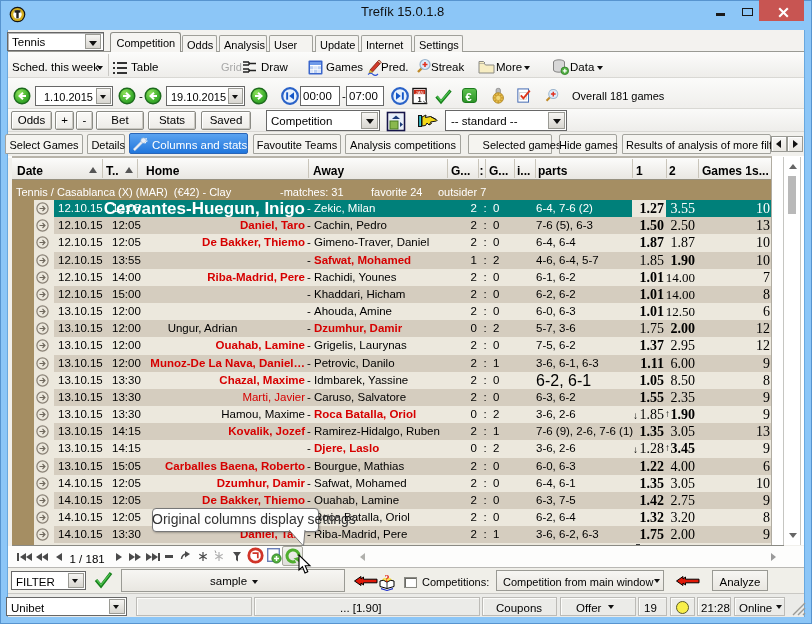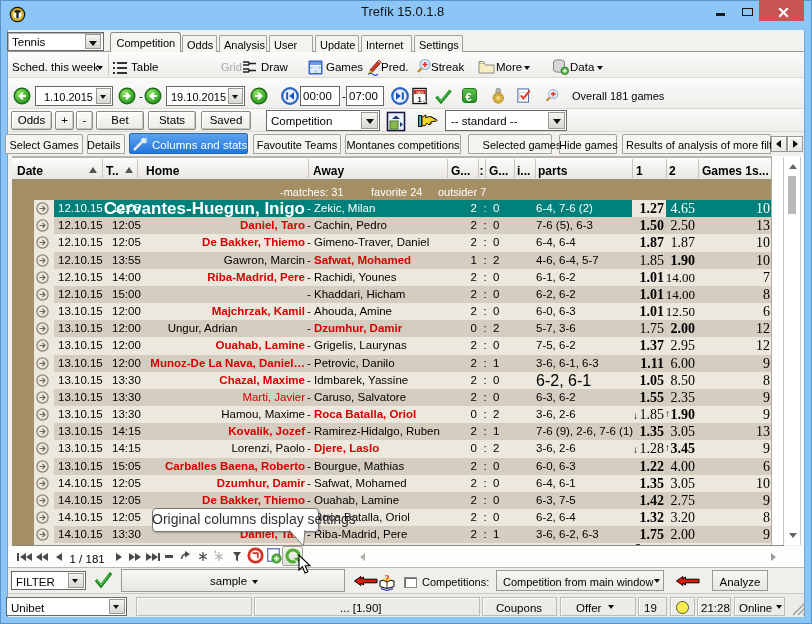--- a/index.html
+++ b/index.html
@@ -218,33 +218,33 @@
 <path d="M13.5 4.5 l5.5 3 M13 11 l-0.5 2" stroke="#111" stroke-width="0.8" fill="none"></path>
 </svg>
 <div style="left:445px;top:110px;width:122px;height:21px;background:#fff;border:1px solid #676767;"></div>
 <div style="left:451px;top:115px;font-size:11.5px;">-- standard --</div>
 <div style="left:548px;top:112px;width:17px;height:17px;background:linear-gradient(#f6f5f3,#d8d6d0);border:1px solid #9a9a94;"></div>
 <div style="left:553px;top:119px;width:0px;height:0px;border-left:4px solid transparent;border-right:4px solid transparent;border-top:5px solid #111;"></div>
 <div style="left:8px;top:132px;width:796px;height:24px;background:#f1f0ec;"></div>
 <div style="left:5px;top:134px;width:78px;height:20px;background:#f5f4f0;border:1px solid #a3a39d;border-radius:2px 2px 0 0;"></div>
 <div style="left:5px;top:139px;width:78px;text-align:center;font-size:11px;color:#000;white-space:nowrap;">Select Games</div>
 <div style="left:87px;top:134px;width:38px;height:20px;background:#f5f4f0;border:1px solid #a3a39d;border-radius:2px 2px 0 0;"></div>
-<div style="left:87px;top:139px;width:38px;text-align:left;font-size:11px;color:#000;white-space:nowrap;">Details</div>
+<div style="left:87px;top:139px;width:38px;text-align:right;font-size:11px;color:#000;white-space:nowrap;">Details</div>
 <div style="left:129px;top:133px;width:119px;height:21px;background:linear-gradient(#5ba3f0,#2176dc);border:1px solid #2a66b8;border-radius:2px;"></div>
 <svg style="left:133px;top:137px" width="16" height="14" viewBox="0 0 16 14">
 <path d="M1 13 L9 5" stroke="#c8d4e4" stroke-width="2.6"></path>
 <path d="M1 13 L9 5" stroke="#eef2f8" stroke-width="1.2"></path>
 <circle cx="10.5" cy="3.5" r="2.6" fill="#e8eef8" stroke="#aabccc" stroke-width="0.6"></circle>
 <path d="M13 1 l0.5 1.5 M14.5 4 l-1.5 0.3 M12 6.5 l0.8-1.4" stroke="#fff" stroke-width="1"></path>
 </svg>
 <div style="left:152px;top:139px;font-size:11.5px;color:#fff;">Columns and stats</div>
 <div style="left:253px;top:134px;width:88px;height:20px;background:#f5f4f0;border:1px solid #a3a39d;border-radius:2px 2px 0 0;"></div>
 <div style="left:253px;top:139px;width:88px;text-align:center;font-size:11px;color:#000;white-space:nowrap;">Favoutite Teams</div>
 <div style="left:345px;top:134px;width:116px;height:20px;background:#f5f4f0;border:1px solid #a3a39d;border-radius:2px 2px 0 0;"></div>
-<div style="left:345px;top:139px;width:116px;text-align:center;font-size:11px;color:#000;white-space:nowrap;">Montanes competitions</div>
+<div style="left:345px;top:139px;width:116px;text-align:center;font-size:11px;color:#000;white-space:nowrap;">Analysis competitions</div>
 <div style="left:468px;top:134px;width:84px;height:20px;background:#f5f4f0;border:1px solid #a3a39d;border-radius:2px 2px 0 0;"></div>
 <div style="left:468px;top:139px;width:108px;text-align:center;font-size:11px;color:#000;white-space:nowrap;">Selected games</div>
 <div style="left:559px;top:134px;width:58px;height:20px;background:#f5f4f0;border:1px solid #a3a39d;border-radius:2px 2px 0 0;"></div>
 <div style="left:559px;top:139px;width:58px;text-align:center;font-size:11px;color:#000;white-space:nowrap;">Hide games</div>
 <div style="left:622px;top:134px;width:149px;height:20px;background:#f5f4f0;border:1px solid #a3a39d;border-radius:2px 2px 0 0;"></div>
 <div style="left:626px;top:139px;width:145px;text-align:left;font-size:11px;color:#000;white-space:nowrap;overflow:hidden;">Results of analysis of more filt</div>
 <div style="left:770.5px;top:136px;width:16px;height:16px;background:linear-gradient(#f8f7f5,#e8e6e1);border:1px solid #9a9a94;box-shadow:inset 1px 1px 0 #fff;"></div>
 <div style="left:776px;top:140px;width:0px;height:0px;border-top:4px solid transparent;border-bottom:4px solid transparent;border-right:5px solid #111;"></div>
 <div style="left:787px;top:136px;width:16px;height:16px;background:linear-gradient(#f8f7f5,#e8e6e1);border:1px solid #9a9a94;box-shadow:inset 1px 1px 0 #fff;"></div>
 <div style="left:793px;top:140px;width:0px;height:0px;border-top:4px solid transparent;border-bottom:4px solid transparent;border-left:5px solid #111;"></div>
@@ -270,20 +270,21 @@
 <div style="left:479.5px;top:164px;font-size:12px;font-weight:bold;color:#000;">:</div>
 <div style="left:489px;top:164px;font-size:12px;font-weight:bold;color:#000;">G...</div>
 <div style="left:517px;top:164px;font-size:12px;font-weight:bold;color:#000;">i...</div>
 <div style="left:538px;top:164px;font-size:12px;font-weight:bold;color:#000;">parts</div>
 <div style="left:636px;top:164px;font-size:12px;font-weight:bold;color:#000;">1</div>
 <div style="left:669px;top:164px;font-size:12px;font-weight:bold;color:#000;">2</div>
 <div style="left:702px;top:164px;font-size:12px;font-weight:bold;color:#000;">Games 1s...</div>
 <div style="left:89px;top:167px;width:0px;height:0px;border-left:4.5px solid transparent;border-right:4.5px solid transparent;border-bottom:6px solid #555;"></div>
 <div style="left:125px;top:167px;width:0px;height:0px;border-left:4.5px solid transparent;border-right:4.5px solid transparent;border-bottom:6px solid #555;"></div>
 <div style="left:12px;top:180px;width:760px;height:20px;background:#a58e63;"></div>
+<div style="left:16px;top:186px;font-size:11px;color:#fff;">Tennis / Casablanca (X) (MAR)&nbsp; (€42) - Clay</div>
 <div style="left:280px;top:186px;font-size:11px;color:#fff;">-matches: 31</div>
 <div style="left:371px;top:186px;font-size:11px;color:#fff;">favorite 24</div>
 <div style="left:438px;top:186px;font-size:11px;color:#fff;">outsider 7</div>
 <div style="left:11.5px;top:200px;width:22px;height:345px;background:#a58e63;"></div>
 <div style="left:33.5px;top:200px;width:20px;height:345px;background:#ece8dd;"></div>
 <div style="left:53.5px;top:200px;width:718.5px;height:17px;background:#00807a;"></div>
 <div style="left:631.5px;top:200px;width:34px;height:17px;background:#ece8dd;"></div>
 <svg style="left:36px;top:202px" width="13" height="13" viewBox="0 0 13 13">
 <circle cx="6.5" cy="6.5" r="5.6" fill="none" stroke="#8a8276" stroke-width="1.2"></circle>
 <path d="M3.5 6.5 h5 M6.5 4 L9 6.5 L6.5 9" stroke="#6e675c" stroke-width="1.1" fill="none"></path>
@@ -291,21 +292,21 @@
 <div style="left:58px;top:203px;width:43px;text-align:right;font-size:11.5px;line-height:11.5px;white-space:nowrap;color:#fff">12.10.15</div>
 <div style="left:112px;top:203px;font-size:11.5px;line-height:11.5px;white-space:nowrap;color:#fff">12:05</div>
 <div style="left:100px;top:203px;width:205px;text-align:right;font-size:17px;line-height:11.5px;white-space:nowrap;color:#fff;font-weight:bold">Cervantes-Huegun, Inigo</div>
 <div style="left:305px;top:203px;width:8px;text-align:center;font-size:11.5px;line-height:11.5px;color:#fff">-</div>
 <div style="left:314px;top:203px;font-size:11.5px;line-height:11.5px;white-space:nowrap;color:#fff;font-weight:normal">Zekic, Milan</div>
 <div style="left:440px;top:203px;width:37px;text-align:right;font-size:11.5px;line-height:11.5px;color:#fff">2</div>
 <div style="left:478px;top:203px;width:14px;text-align:center;font-size:11.5px;line-height:11.5px;color:#fff">:</div>
 <div style="left:493px;top:203px;font-size:11.5px;line-height:11.5px;color:#fff">0</div>
 <div style="left:536px;top:203px;font-size:11.5px;line-height:11.5px;white-space:nowrap;color:#fff">6-4, 7-6 (2)</div>
 <div class="ser" style="left:610px;top:202px;width:54px;text-align:right;font-weight:bold;color:#000">1.27</div>
-<div class="ser" style="left:664.5px;top:202px;width:30.5px;text-align:right;font-weight:normal;color:#fff;font-size:14px">4.65</div>
+<div class="ser" style="left:664.5px;top:202px;width:30.5px;text-align:right;font-weight:normal;color:#fff;font-size:14px">3.55</div>
 <div class="ser" style="left:700px;top:202px;width:70px;text-align:right;color:#fff">10</div>
 <div style="left:53.5px;top:217px;width:718.5px;height:17px;background:#d5cdbf;"></div>
 <svg style="left:36px;top:219px" width="13" height="13" viewBox="0 0 13 13">
 <circle cx="6.5" cy="6.5" r="5.6" fill="none" stroke="#8a8276" stroke-width="1.2"></circle>
 <path d="M3.5 6.5 h5 M6.5 4 L9 6.5 L6.5 9" stroke="#6e675c" stroke-width="1.1" fill="none"></path>
 </svg>
 <div style="left:58px;top:220px;width:43px;text-align:right;font-size:11.5px;line-height:11.5px;white-space:nowrap;color:#000">12.10.15</div>
 <div style="left:112px;top:220px;font-size:11.5px;line-height:11.5px;white-space:nowrap;color:#000">12:05</div>
 <div style="left:100px;top:220px;width:205px;text-align:right;font-size:11.5px;line-height:11.5px;white-space:nowrap;color:#d60000;font-weight:bold">Daniel, Taro</div>
 <div style="left:305px;top:220px;width:8px;text-align:center;font-size:11.5px;line-height:11.5px;color:#000">-</div>
@@ -334,21 +335,20 @@
 <div class="ser" style="left:610px;top:236px;width:54px;text-align:right;font-weight:bold;color:#000">1.87</div>
 <div class="ser" style="left:664.5px;top:236px;width:30.5px;text-align:right;font-weight:normal;color:#000;font-size:14px">1.87</div>
 <div class="ser" style="left:700px;top:236px;width:70px;text-align:right;color:#000">10</div>
 <div style="left:53.5px;top:252px;width:718.5px;height:17px;background:#d5cdbf;"></div>
 <svg style="left:36px;top:254px" width="13" height="13" viewBox="0 0 13 13">
 <circle cx="6.5" cy="6.5" r="5.6" fill="none" stroke="#8a8276" stroke-width="1.2"></circle>
 <path d="M3.5 6.5 h5 M6.5 4 L9 6.5 L6.5 9" stroke="#6e675c" stroke-width="1.1" fill="none"></path>
 </svg>
 <div style="left:58px;top:255px;width:43px;text-align:right;font-size:11.5px;line-height:11.5px;white-space:nowrap;color:#000">12.10.15</div>
 <div style="left:112px;top:255px;font-size:11.5px;line-height:11.5px;white-space:nowrap;color:#000">13:55</div>
-<div style="left:100px;top:255px;width:205px;text-align:right;font-size:11.5px;line-height:11.5px;white-space:nowrap;color:#000;font-weight:normal">Gawron, Marcin</div>
 <div style="left:305px;top:255px;width:8px;text-align:center;font-size:11.5px;line-height:11.5px;color:#000">-</div>
 <div style="left:314px;top:255px;font-size:11.5px;line-height:11.5px;white-space:nowrap;color:#d60000;font-weight:bold">Safwat, Mohamed</div>
 <div style="left:440px;top:255px;width:37px;text-align:right;font-size:11.5px;line-height:11.5px;color:#000">1</div>
 <div style="left:478px;top:255px;width:14px;text-align:center;font-size:11.5px;line-height:11.5px;color:#000">:</div>
 <div style="left:493px;top:255px;font-size:11.5px;line-height:11.5px;color:#000">2</div>
 <div style="left:536px;top:255px;font-size:11.5px;line-height:11.5px;white-space:nowrap;color:#000">4-6, 6-4, 5-7</div>
 <div class="ser" style="left:610px;top:254px;width:54px;text-align:right;font-weight:normal;color:#000">1.85</div>
 <div class="ser" style="left:664.5px;top:254px;width:30.5px;text-align:right;font-weight:bold;color:#000;font-size:14px">1.90</div>
 <div class="ser" style="left:700px;top:254px;width:70px;text-align:right;color:#000">10</div>
 <div style="left:53.5px;top:269px;width:718.5px;height:17px;background:#ece8dd;"></div>
@@ -384,21 +384,20 @@
 <div class="ser" style="left:610px;top:288px;width:54px;text-align:right;font-weight:bold;color:#000">1.01</div>
 <div class="ser" style="left:664.5px;top:288px;width:30.5px;text-align:right;font-weight:normal;color:#000;font-size:13px">14.00</div>
 <div class="ser" style="left:700px;top:288px;width:70px;text-align:right;color:#000">8</div>
 <div style="left:53.5px;top:303px;width:718.5px;height:17px;background:#ece8dd;"></div>
 <svg style="left:36px;top:305px" width="13" height="13" viewBox="0 0 13 13">
 <circle cx="6.5" cy="6.5" r="5.6" fill="none" stroke="#8a8276" stroke-width="1.2"></circle>
 <path d="M3.5 6.5 h5 M6.5 4 L9 6.5 L6.5 9" stroke="#6e675c" stroke-width="1.1" fill="none"></path>
 </svg>
 <div style="left:58px;top:306px;width:43px;text-align:right;font-size:11.5px;line-height:11.5px;white-space:nowrap;color:#000">13.10.15</div>
 <div style="left:112px;top:306px;font-size:11.5px;line-height:11.5px;white-space:nowrap;color:#000">12:00</div>
-<div style="left:100px;top:306px;width:205px;text-align:right;font-size:11.5px;line-height:11.5px;white-space:nowrap;color:#d60000;font-weight:bold">Majchrzak, Kamil</div>
 <div style="left:305px;top:306px;width:8px;text-align:center;font-size:11.5px;line-height:11.5px;color:#000">-</div>
 <div style="left:314px;top:306px;font-size:11.5px;line-height:11.5px;white-space:nowrap;color:#000;font-weight:normal">Ahouda, Amine</div>
 <div style="left:440px;top:306px;width:37px;text-align:right;font-size:11.5px;line-height:11.5px;color:#000">2</div>
 <div style="left:478px;top:306px;width:14px;text-align:center;font-size:11.5px;line-height:11.5px;color:#000">:</div>
 <div style="left:493px;top:306px;font-size:11.5px;line-height:11.5px;color:#000">0</div>
 <div style="left:536px;top:306px;font-size:11.5px;line-height:11.5px;white-space:nowrap;color:#000">6-0, 6-3</div>
 <div class="ser" style="left:610px;top:305px;width:54px;text-align:right;font-weight:bold;color:#000">1.01</div>
 <div class="ser" style="left:664.5px;top:305px;width:30.5px;text-align:right;font-weight:normal;color:#000;font-size:13px">12.50</div>
 <div class="ser" style="left:700px;top:305px;width:70px;text-align:right;color:#000">6</div>
 <div style="left:53.5px;top:320px;width:718.5px;height:17px;background:#d5cdbf;"></div>
@@ -522,21 +521,20 @@
 <div class="ser" style="left:610px;top:425px;width:54px;text-align:right;font-weight:bold;color:#000">1.35</div>
 <div class="ser" style="left:664.5px;top:425px;width:30.5px;text-align:right;font-weight:normal;color:#000;font-size:14px">3.05</div>
 <div class="ser" style="left:700px;top:425px;width:70px;text-align:right;color:#000">13</div>
 <div style="left:53.5px;top:440px;width:718.5px;height:18px;background:#ece8dd;"></div>
 <svg style="left:36px;top:442px" width="13" height="13" viewBox="0 0 13 13">
 <circle cx="6.5" cy="6.5" r="5.6" fill="none" stroke="#8a8276" stroke-width="1.2"></circle>
 <path d="M3.5 6.5 h5 M6.5 4 L9 6.5 L6.5 9" stroke="#6e675c" stroke-width="1.1" fill="none"></path>
 </svg>
 <div style="left:58px;top:443px;width:43px;text-align:right;font-size:11.5px;line-height:11.5px;white-space:nowrap;color:#000">13.10.15</div>
 <div style="left:112px;top:443px;font-size:11.5px;line-height:11.5px;white-space:nowrap;color:#000">14:15</div>
-<div style="left:100px;top:443px;width:205px;text-align:right;font-size:11.5px;line-height:11.5px;white-space:nowrap;color:#000;font-weight:normal">Lorenzi, Paolo</div>
 <div style="left:305px;top:443px;width:8px;text-align:center;font-size:11.5px;line-height:11.5px;color:#000">-</div>
 <div style="left:314px;top:443px;font-size:11.5px;line-height:11.5px;white-space:nowrap;color:#d60000;font-weight:bold">Djere, Laslo</div>
 <div style="left:440px;top:443px;width:37px;text-align:right;font-size:11.5px;line-height:11.5px;color:#000">0</div>
 <div style="left:478px;top:443px;width:14px;text-align:center;font-size:11.5px;line-height:11.5px;color:#000">:</div>
 <div style="left:493px;top:443px;font-size:11.5px;line-height:11.5px;color:#000">2</div>
 <div style="left:536px;top:443px;font-size:11.5px;line-height:11.5px;white-space:nowrap;color:#000">3-6, 2-6</div>
 <div class="ser" style="left:610px;top:442px;width:54px;text-align:right;font-weight:normal;color:#000">1.28</div>
 <div style="left:633px;top:445px;font-size:10px;line-height:10px;color:#000">↓</div>
 <div style="left:665px;top:443px;font-size:10px;line-height:10px;color:#000">↑</div>
 <div class="ser" style="left:664.5px;top:442px;width:30.5px;text-align:right;font-weight:bold;color:#000;font-size:14px">3.45</div>

